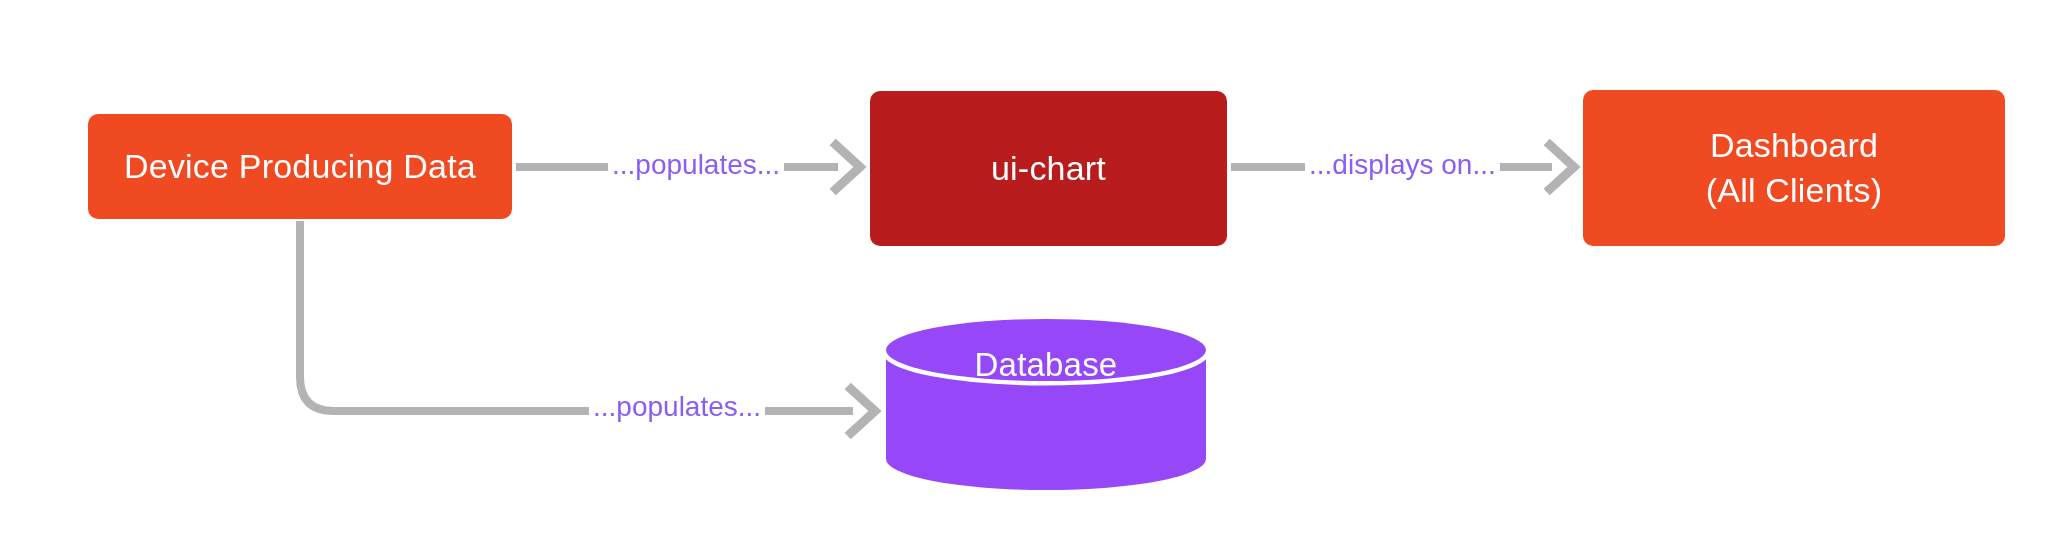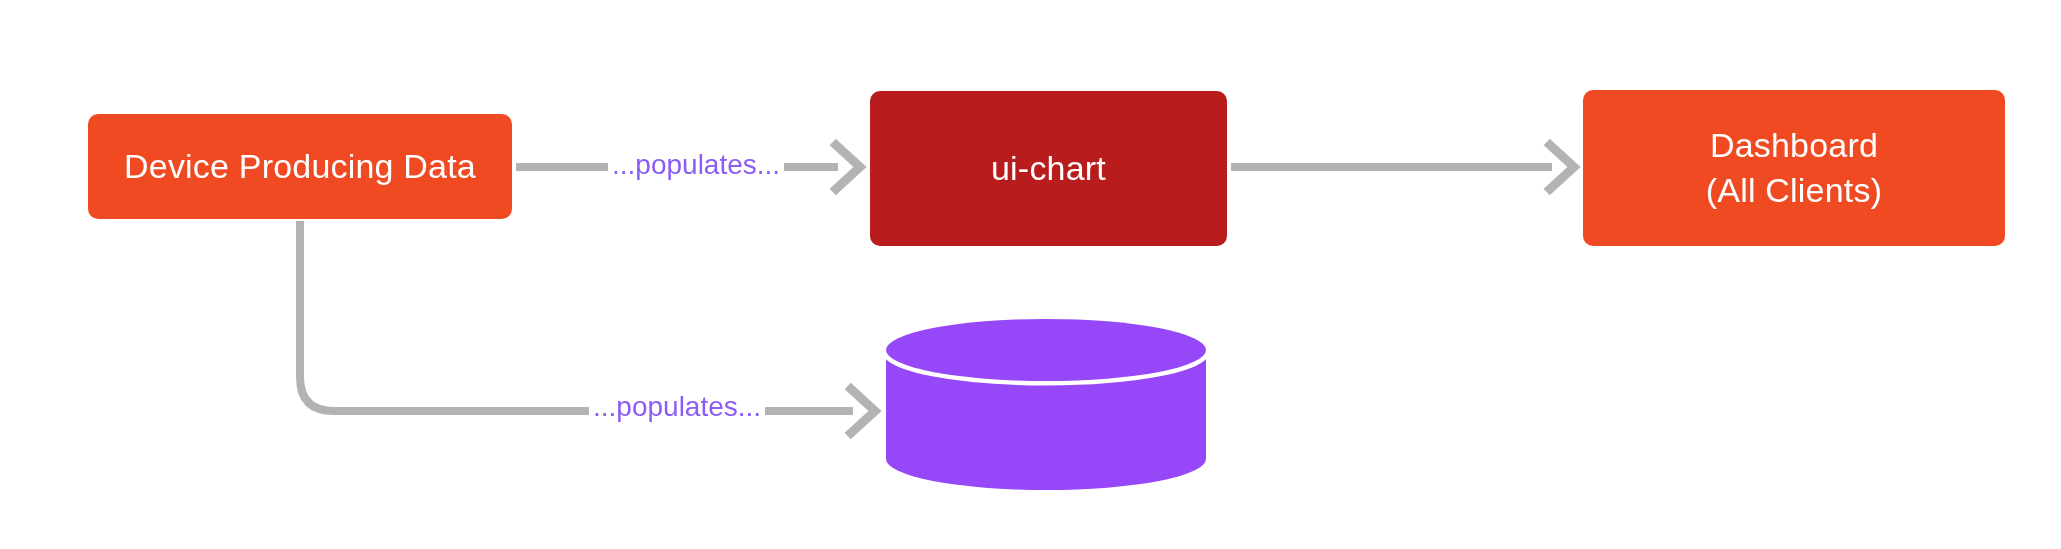--- a/index.html
+++ b/index.html
@@ -156,20 +156,22 @@
 
   <div id="node-database">
     <svg viewBox="0 0 322 172">
 
       <path d="M 1 31 L 1 140 A 160 31 0 0 0 321 140 L 321 31 Z" fill="#9647f8"></path>
 
       <path d="M 1 31 A 160 31 0 0 0 321 31" fill="none" stroke="#ffffff" stroke-width="9"></path>
 
       <ellipse cx="161" cy="31" rx="160" ry="31" fill="#9647f8"></ellipse>
     </svg>
+    <div id="db-label">Database</div>
   </div>
 
   <div class="edge-label" id="edge-label-1">...populates...</div>
 
+  <div class="edge-label" id="edge-label-2">...displays on...</div>
 
   <div class="edge-label" id="edge-label-3">...populates...</div>
 
 </div>
 
 </body></html>

